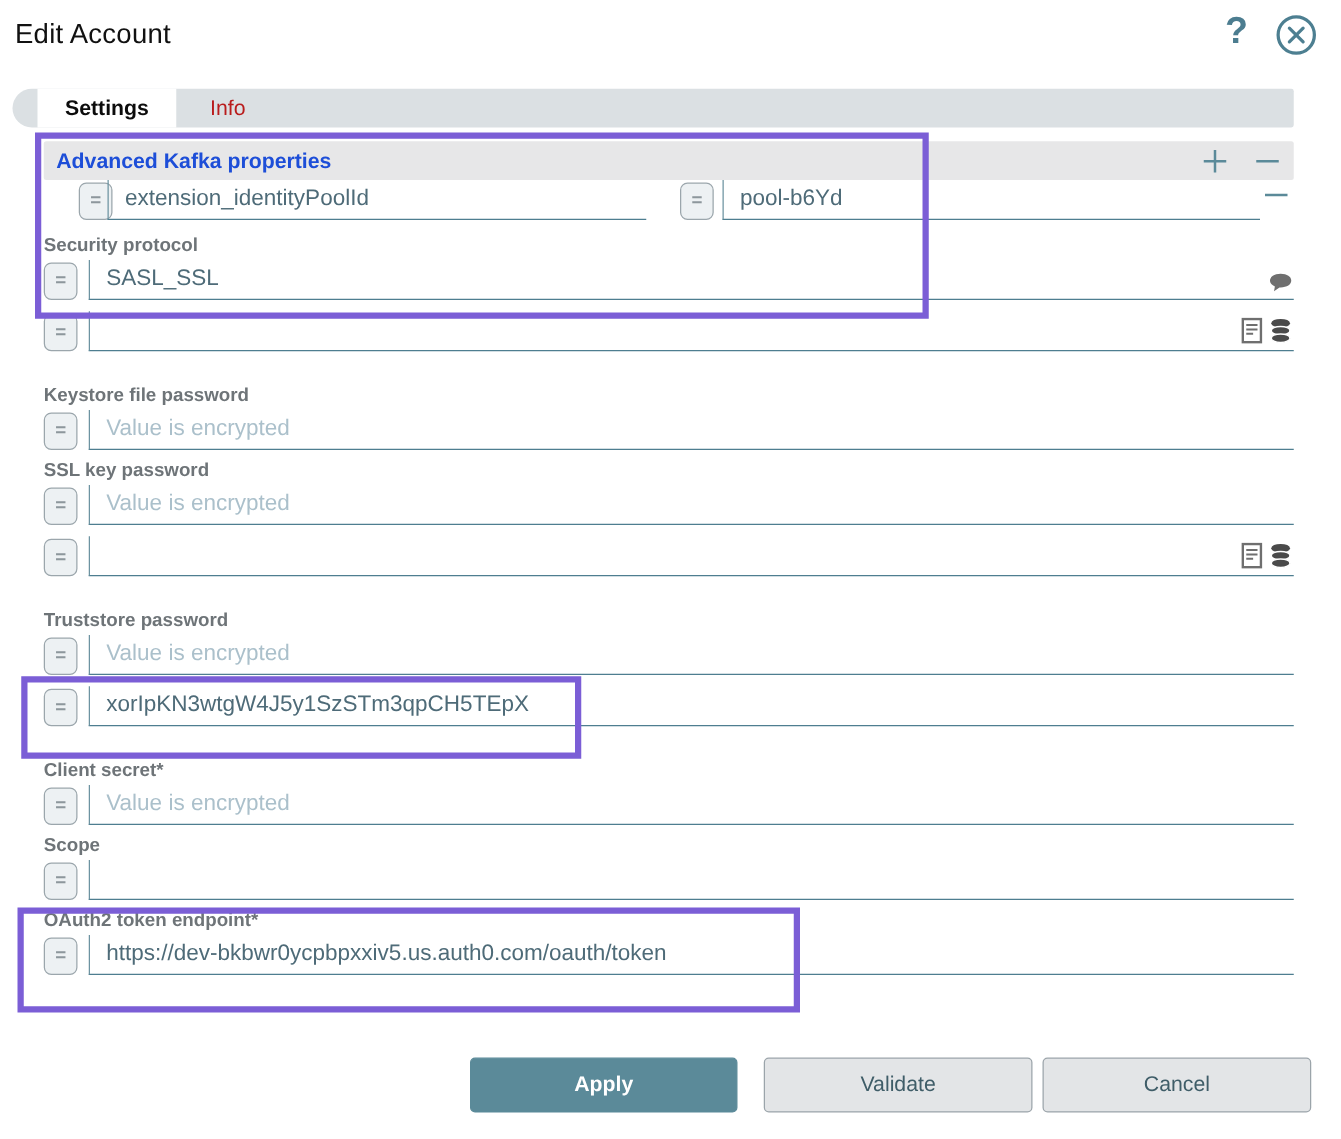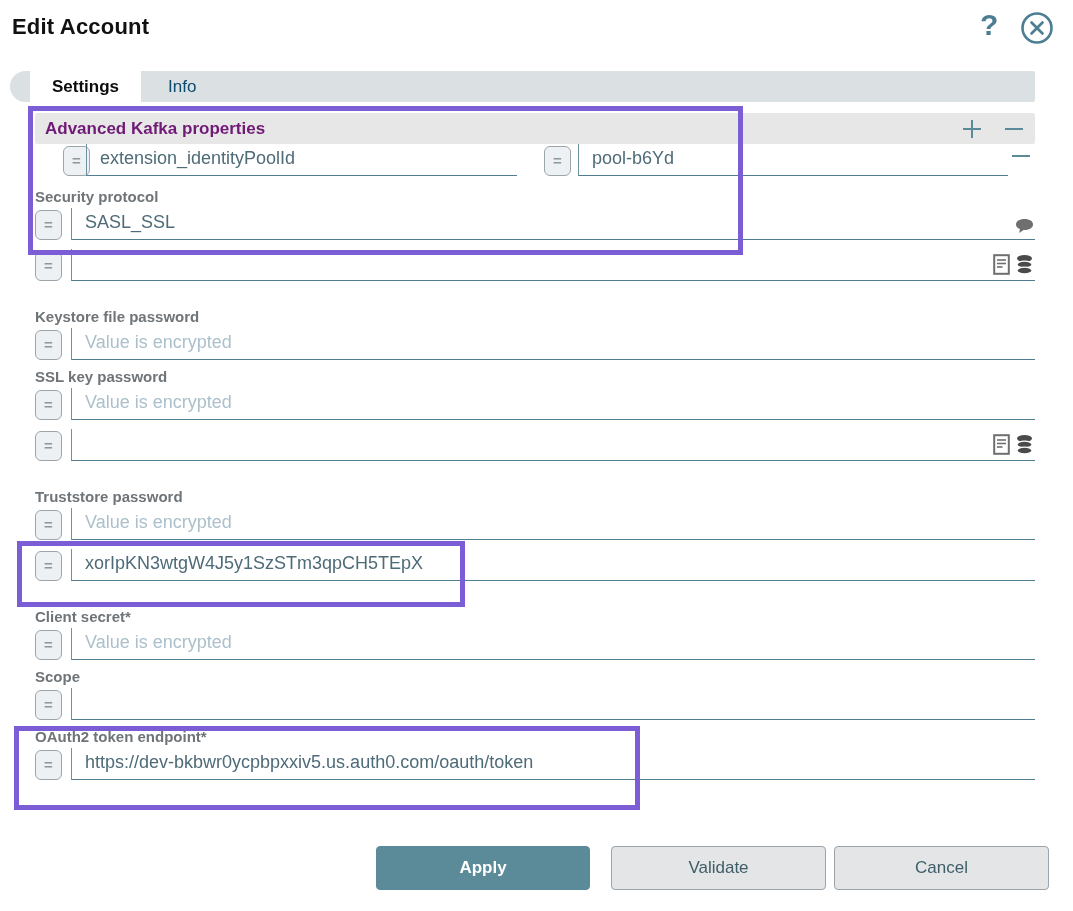--- a/index.html
+++ b/index.html
@@ -4,34 +4,34 @@
 <style>
   * { box-sizing: border-box; }
   html,body { margin:0; padding:0; }
   body {
     width:1073px; height:911px; position:relative; background:#ffffff;
     font-family:"Liberation Sans", sans-serif; overflow:hidden;
   }
   .abs { position:absolute; }
 
   
-  .dialog-title { left:12px; top:14px; font-size:22px; font-weight:bold; color:#111; letter-spacing:.2px; }
+  .dialog-title { left:12px; top:14px; font-size:22px; font-weight:normal; color:#111; letter-spacing:.2px; }
   .help { left:980px; top:8px; font-size:30px; font-weight:bold; color:#4c7d90; cursor:pointer; }
   .close-btn { left:1019px; top:11px; width:36px; height:36px; cursor:pointer; background:none; border:none; padding:0; }
 
   
   .tabbar { left:10px; top:71px; width:1025px; height:31px; background:#dbe0e3; border-radius:16px 2px 2px 16px; }
   .tab { position:absolute; top:0; height:31px; display:flex; align-items:center; padding:0 22px; font-size:17px; cursor:pointer; }
   .tab.active { left:20px; background:#ffffff; color:#0c0c0c; font-weight:bold; }
-  .tab.inactive { left:136px; color:#0c4a6e; background:transparent; }
+  .tab.inactive { left:136px; color:#b91c1c; background:transparent; }
 
   
   .section-bar { left:35px; top:113px; width:1000px; height:31px; background:#e7e7e8; border-radius:2px;
                  display:flex; align-items:center; padding:0 10px; }
-  .section-title { font-size:17px; font-weight:bold; color:#701a75; }
+  .section-title { font-size:17px; font-weight:bold; color:#1d4ed8; }
   .section-icons { margin-left:auto; display:flex; gap:20px; align-items:center; }
   .icon-btn { background:none; border:none; padding:0; cursor:pointer; line-height:0; }
 
   
   .eq-btn {
     width:27px; height:30px; border:1px solid #9ba6ac; border-radius:6px; background:#edf1f3;
     color:#8d979c; font-size:15px; font-weight:bold; line-height:28px; text-align:center; cursor:pointer; padding:0;
     flex:none;
   }
 

